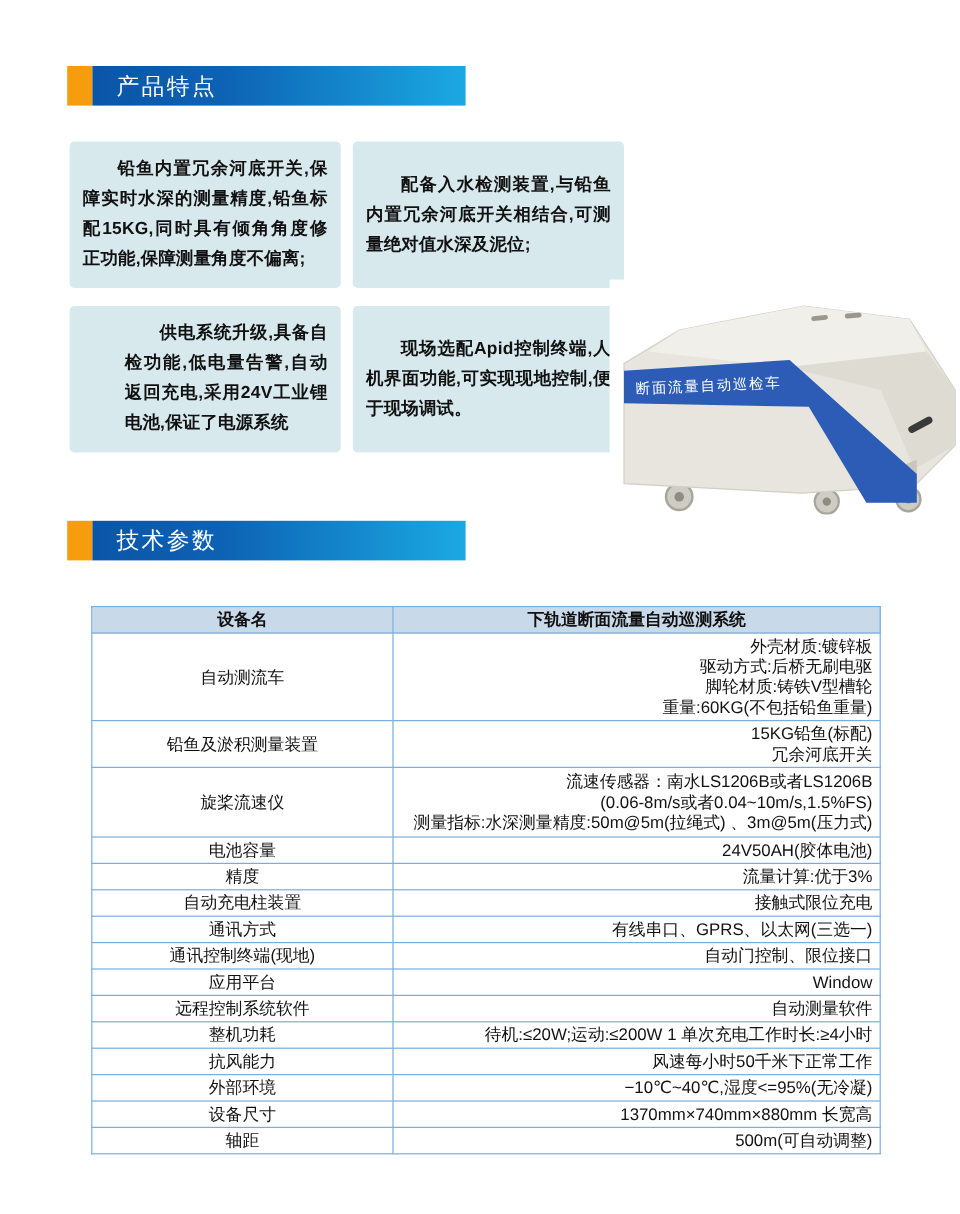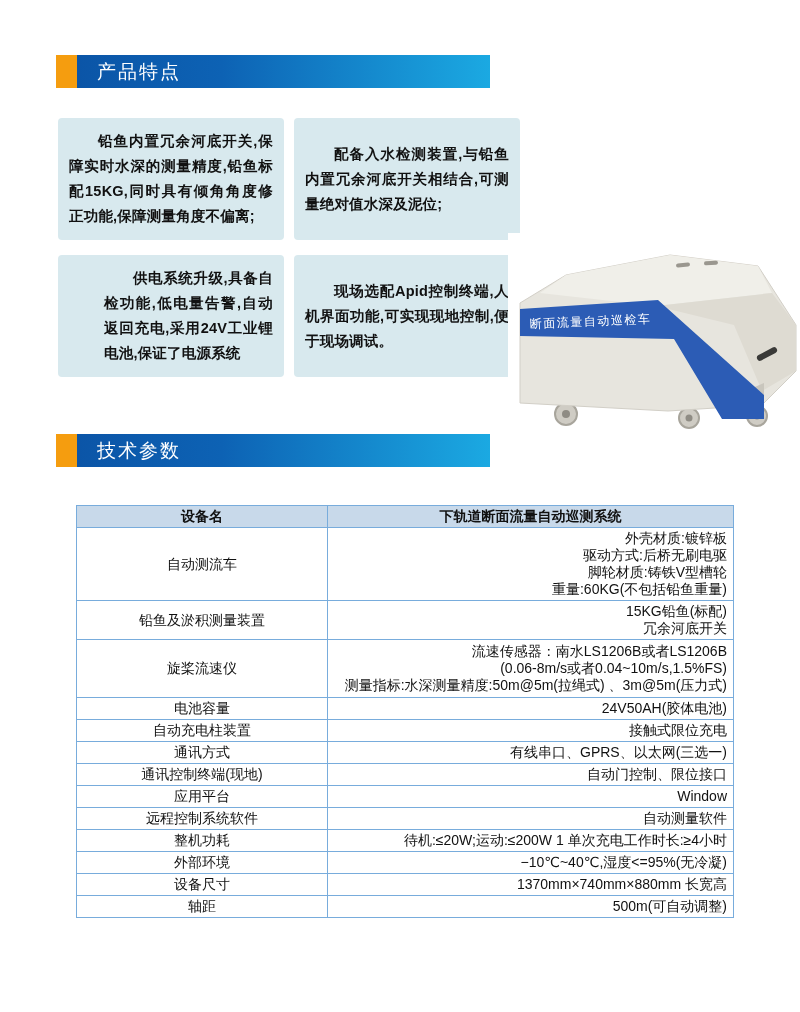--- a/index.html
+++ b/index.html
@@ -1,21 +1,21 @@
 <!DOCTYPE html>
 <html><head>
 <meta charset="utf-8">
 <style>
   * { margin:0; padding:0; box-sizing:border-box; }
   html,body { background:#ffffff; }
   body { font-family: "Liberation Sans", "DejaVu Sans", sans-serif; color:#111; }
   .page { position:relative; width:800px; height:1012px; background:#ffffff; overflow:hidden; margin:0 auto; }
 
   
-  .section-header { position:absolute; left:56px; width:434px; height:33px; display:flex;justify-content:flex-end; }
+  .section-header { position:absolute; left:56px; width:332px; height:33px; display:flex;justify-content:flex-end; }
   .section-header .accent { width:21px; height:100%; background:#f59d0f; }
   .section-header .banner {
     flex:1; height:100%;
     background:linear-gradient(90deg,#0b55a7 0%, #0d62b4 35%, #1BA9E2 100%);
     display:flex; align-items:center; padding-left:20px;
   }
   .section-header .banner span { color:#ffffff; font-size:19px; font-weight:500; letter-spacing:2px; }
   #hdr-features { top:55px; }
   #hdr-specs { top:434px; }
 
@@ -154,20 +154,24 @@
       <td class="pname">旋桨流速仪</td>
       <td class="pval">流速传感器：南水LS1206B或者LS1206B
 (0.06-8m/s或者0.04~10m/s,1.5%FS)
 测量指标:水深测量精度:50m@5m(拉绳式) 、3m@5m(压力式)</td>
     </tr>
     <tr class="rh1">
       <td class="pname">电池容量</td>
       <td class="pval">24V50AH(胶体电池)</td>
     </tr>
     <tr class="rh1">
+      <td class="pname">精度</td>
+      <td class="pval">流量计算:优于3%</td>
+    </tr>
+    <tr class="rh1">
       <td class="pname">自动充电柱装置</td>
       <td class="pval">接触式限位充电</td>
     </tr>
     <tr class="rh1">
       <td class="pname">通讯方式</td>
       <td class="pval">有线串口、GPRS、以太网(三选一)</td>
     </tr>
     <tr class="rh1">
       <td class="pname">通讯控制终端(现地)</td>
       <td class="pval">自动门控制、限位接口</td>
@@ -178,20 +182,24 @@
     </tr>
     <tr class="rh1">
       <td class="pname">远程控制系统软件</td>
       <td class="pval">自动测量软件</td>
     </tr>
     <tr class="rh1">
       <td class="pname">整机功耗</td>
       <td class="pval">待机:≤20W;运动:≤200W 1 单次充电工作时长:≥4小时</td>
     </tr>
     <tr class="rh1">
+      <td class="pname">抗风能力</td>
+      <td class="pval">风速每小时50千米下正常工作</td>
+    </tr>
+    <tr class="rh1">
       <td class="pname">外部环境</td>
       <td class="pval">−10℃~40℃,湿度&lt;=95%(无冷凝)</td>
     </tr>
     <tr class="rh1">
       <td class="pname">设备尺寸</td>
       <td class="pval">1370mm×740mm×880mm 长宽高</td>
     </tr>
     <tr class="rh1">
       <td class="pname">轴距</td>
       <td class="pval">500m(可自动调整)</td>

